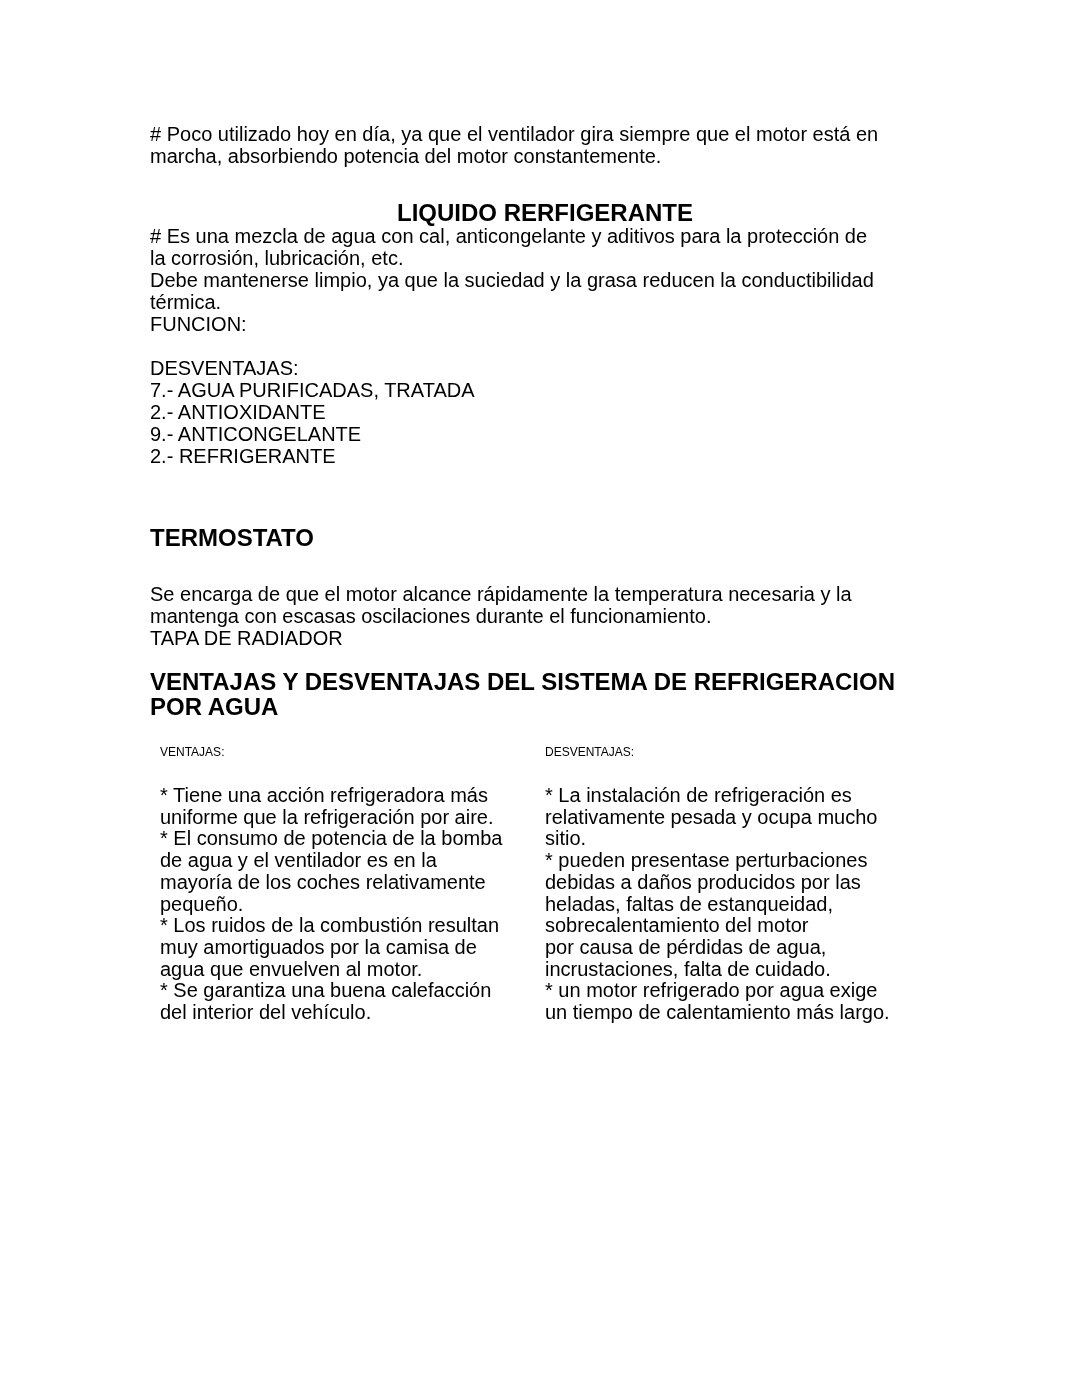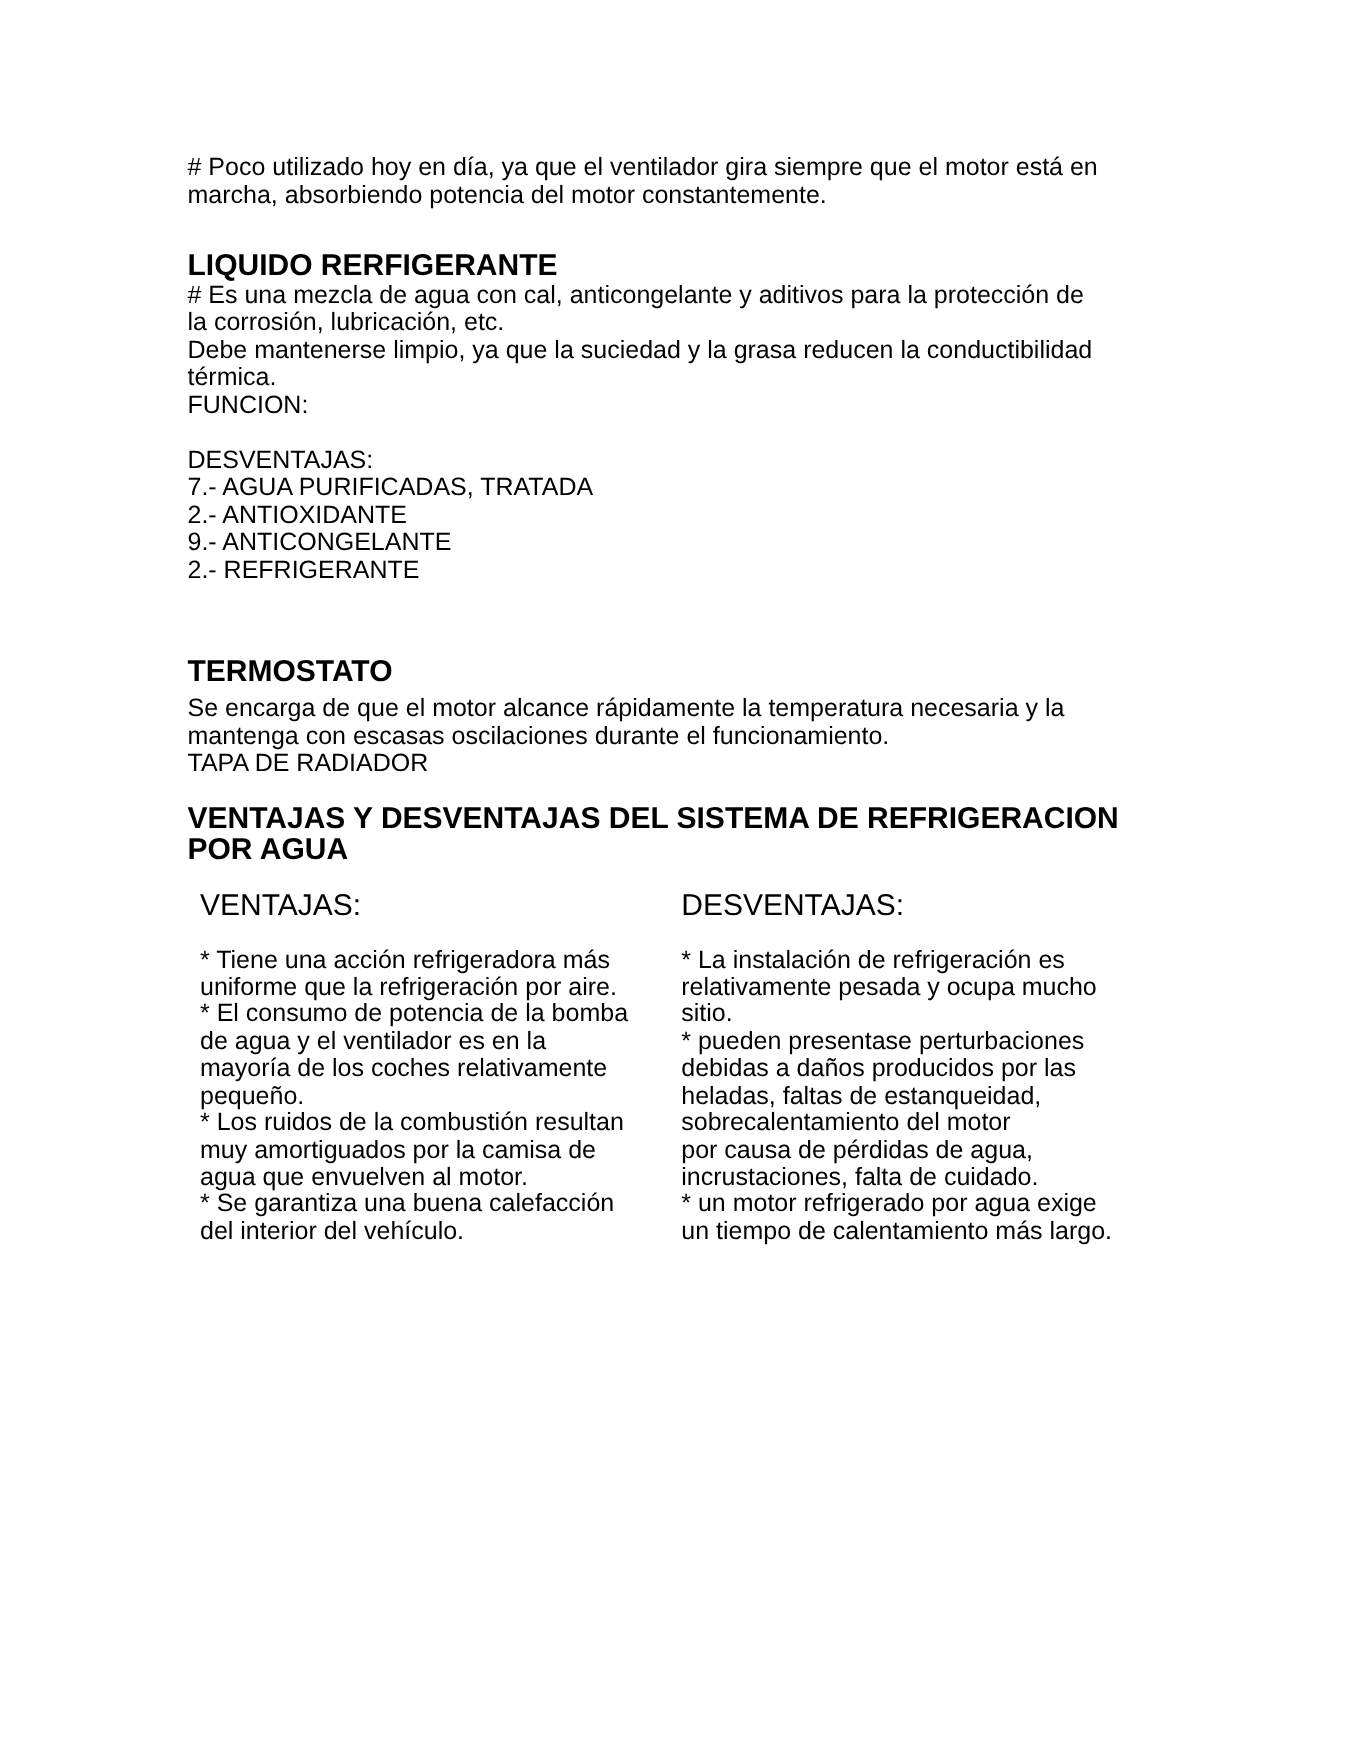--- a/index.html
+++ b/index.html
@@ -27,36 +27,36 @@
       margin: 0;
       white-space: pre-line;
     }
     .h {
       font-size: 24px;
       line-height: 25px;
       font-weight: bold;
       margin: 0;
     }
     .intro { margin: 0; }
-    .h-liquido { margin-top: 33px; }
+    .h-liquido { margin-top: 33px; text-align: center; }
     .composicion { margin-top: 22px; }
     .h-termostato { margin-top: 58px; }
-    .termostato-text { margin-top: 6px; }
+    .termostato-text { margin-top: 33px; }
     .h-ventajas { margin-top: 20px; }
     .columns {
       display: flex;
       margin-top: 22px;
       padding-left: 10px;
     }
     .col {
       width: 385px;
     }
     .col.right { width: 390px; }
     .col-title {
-      font-size: 24px;
+      font-size: 12px;
       line-height: 22px;
       margin: 0 0 22px 0;
     }
     .col-body {
       font-size: 20px;
       line-height: 21.7px;
       margin: 0;
       white-space: pre-line;
     }
   </style>

